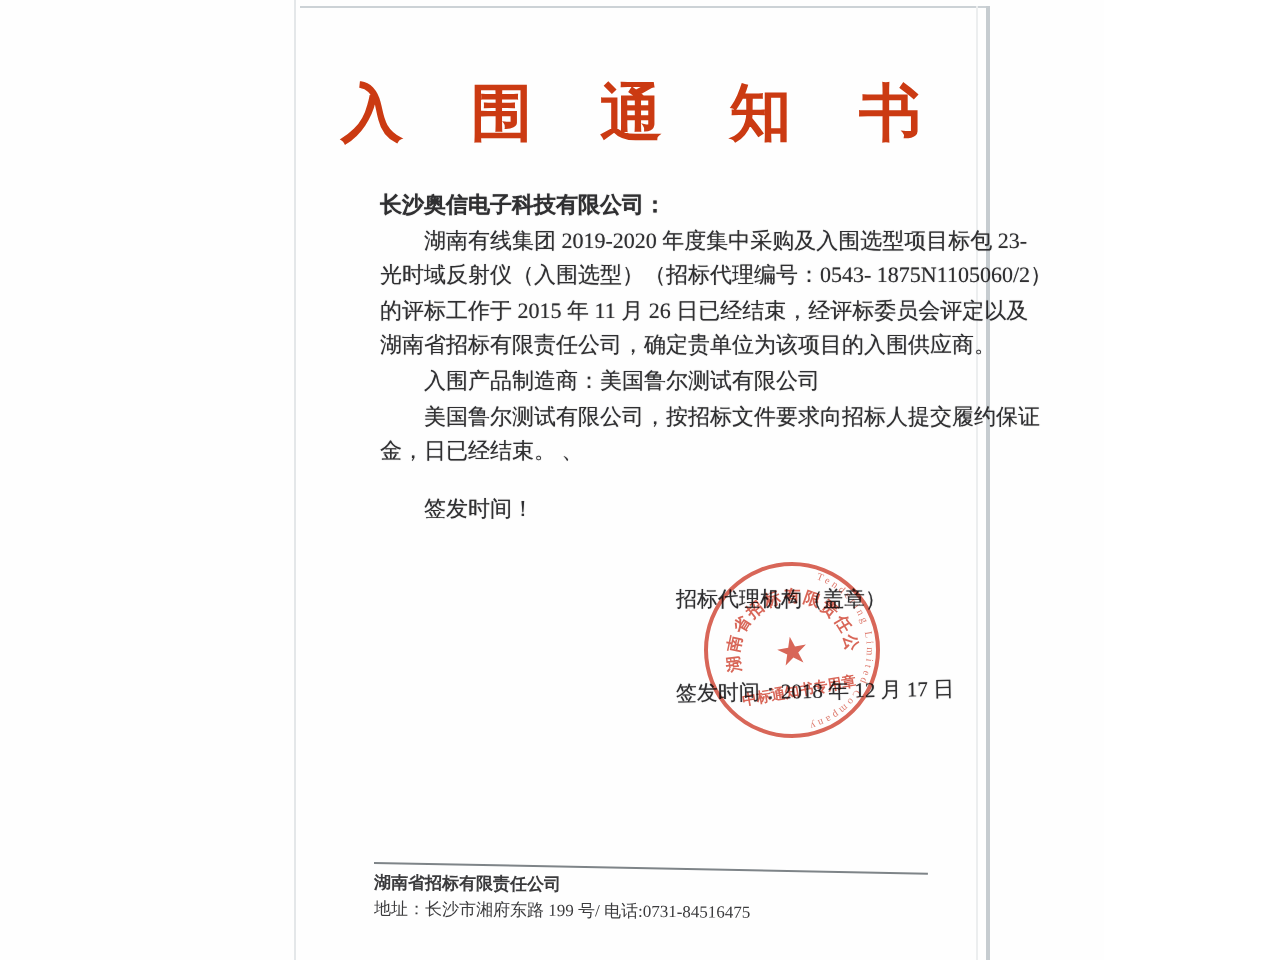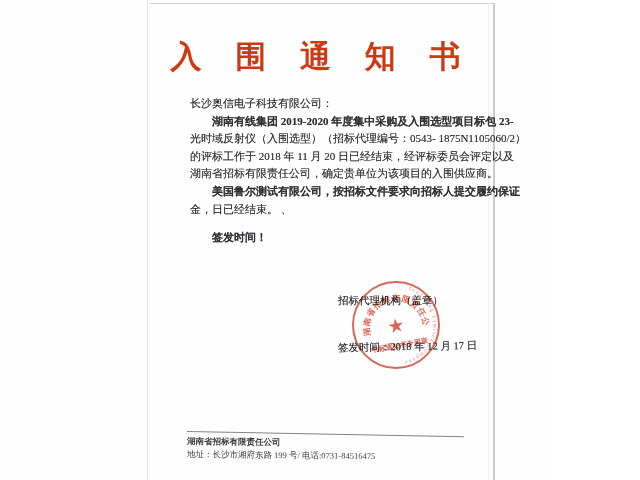--- a/index.html
+++ b/index.html
@@ -21,22 +21,22 @@
     text-align:center; font-size:31px; font-weight:bold;
     letter-spacing:13px; color:#cb3a12; white-space:nowrap;
   }
 
   
   #letter {
     position:absolute; left:190px; top:95px; width:290px;
     font-size:11px; color:#2f2f31; text-shadow:0 0 .5px rgba(47,47,49,.55);
   }
   .bline  { height:17.6px; line-height:17.6px; white-space:nowrap; }
-  .indent { padding-left:22px;font-weight:bold; }
-  #addressee { font-weight:normal; }
+  .indent { padding-left:22px; }
+  #addressee { font-weight:bold; }
   #closing-line { margin-top:11px; }
 
   
   #signature {
     position:absolute; left:318px; top:292px;
     font-size:10.5px; color:#2f2f31; text-shadow:0 0 .5px rgba(47,47,49,.55);margin-left:20px;
   }
   #issue-date { margin-top:28px; transform:rotate(-1deg); }
 
   
@@ -68,22 +68,23 @@
   <div class="edge" id="edge-right2"></div>
   <div class="edge" id="edge-right"></div>
   <div class="edge" id="edge-left"></div>
 
   <div id="doc-title">入 围 通 知 书</div>
 
   <div id="letter">
     <div class="bline" id="addressee">长沙奥信电子科技有限公司：</div>
     <div class="bline indent">湖南有线集团 2019-2020 年度集中采购及入围选型项目标包 23-</div>
     <div class="bline">光时域反射仪（入围选型）（招标代理编号：0543- 1875N1105060/2）</div>
-    <div class="bline">的评标工作于 2018 年 11 月 20 日已经结束，经评标委员会评定以及</div>
+    <div class="bline">的评标工作于 2015 年 11 月 26 日已经结束，经评标委员会评定以及</div>
     <div class="bline">湖南省招标有限责任公司，确定贵单位为该项目的入围供应商。</div>
+    <div class="bline indent">入围产品制造商：美国鲁尔测试有限公司</div>
     <div class="bline indent">美国鲁尔测试有限公司，按招标文件要求向招标人提交履约保证</div>
     <div class="bline">金，日已经结束。 、</div>
     <div class="bline indent" id="closing-line">签发时间！</div>
   </div>
 
   <div id="signature">
     <div class="bline">招标代理机构（盖章）</div>
     <div class="bline" id="issue-date">签发时间：2018 年 12 月 17 日</div>
   </div>
 

